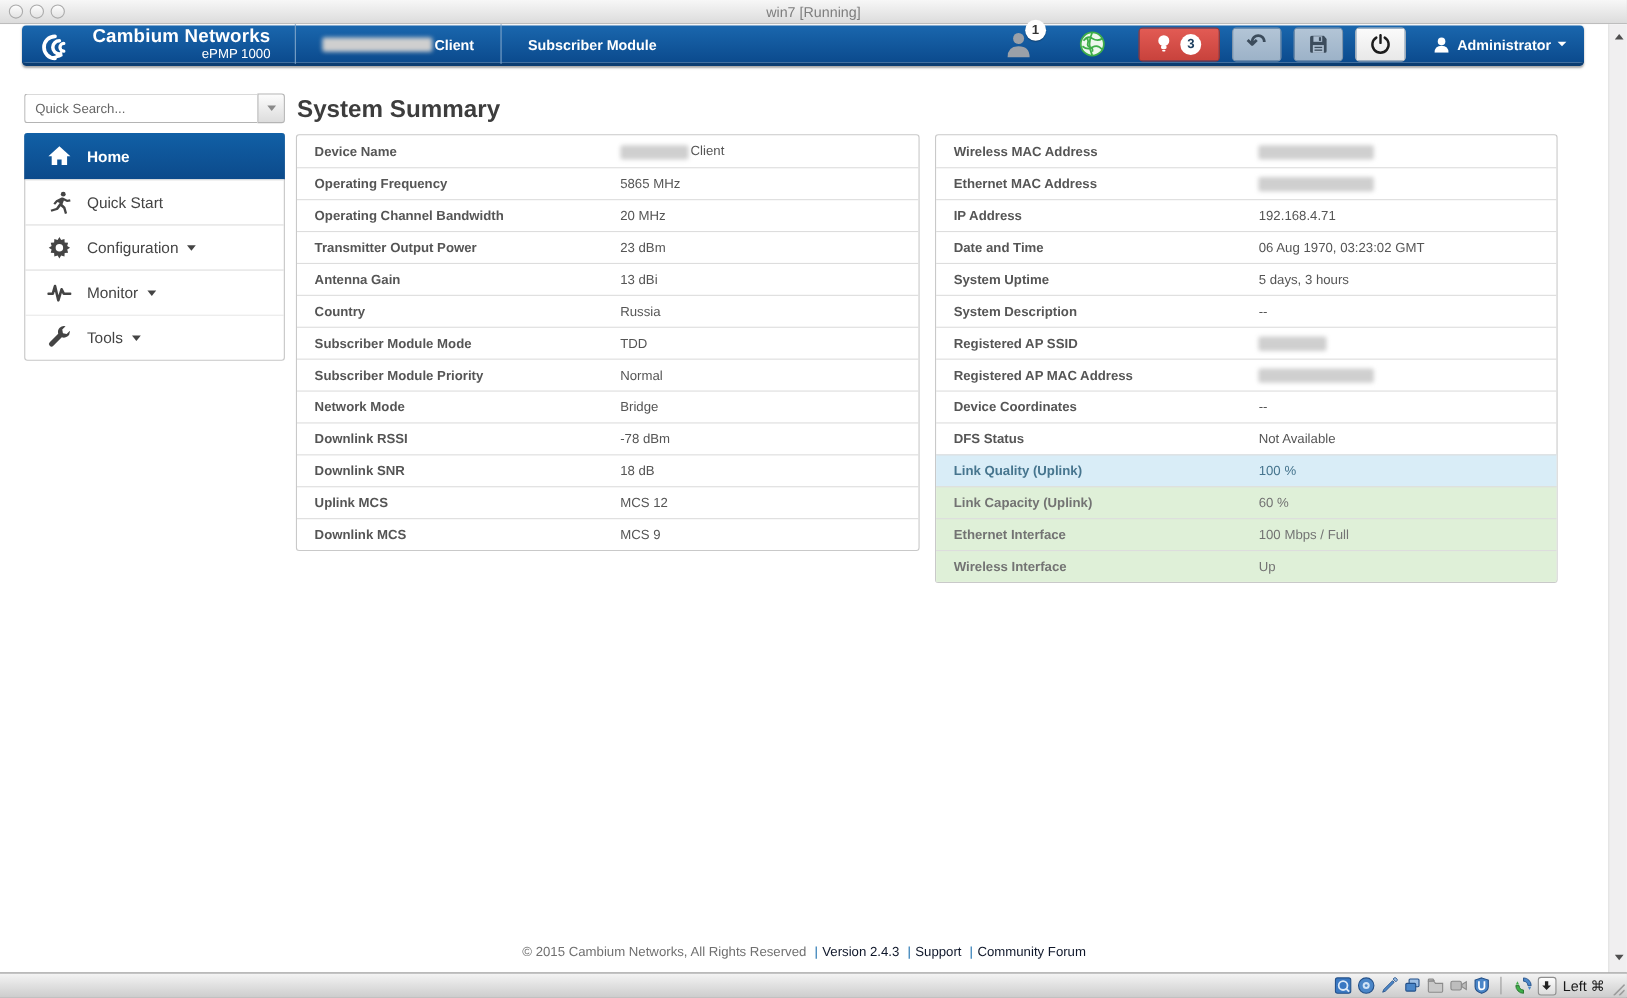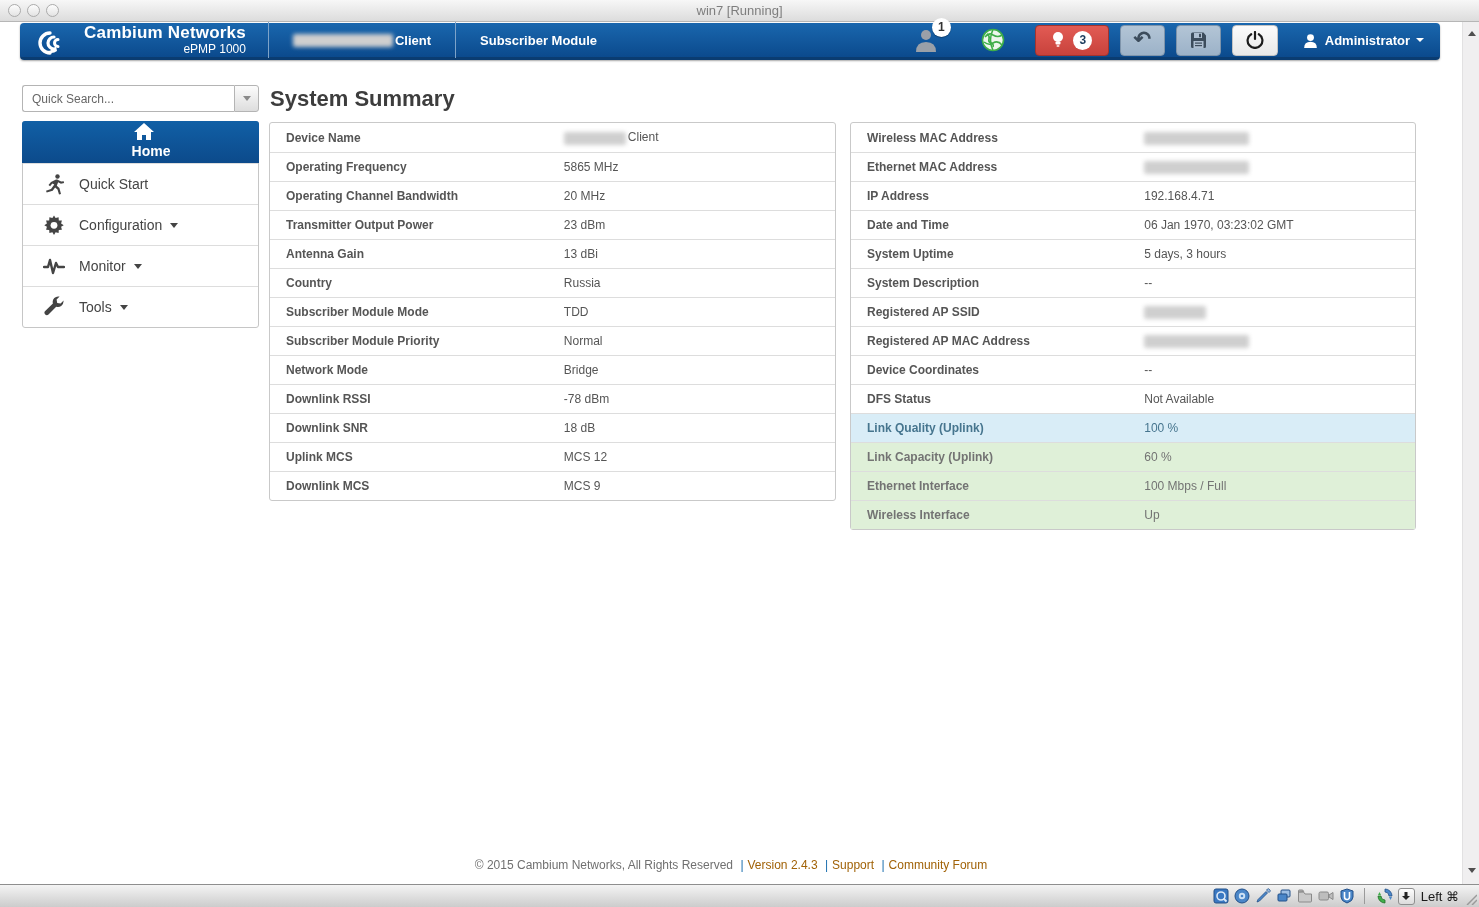--- a/index.html
+++ b/index.html
@@ -72,21 +72,21 @@
   .search-btn { width:25px; border:1px solid #b4b4b4; border-radius:0 3px 3px 0;
     background:linear-gradient(#fcfcfc,#dddddd); cursor:pointer; }
   .caret-g { width:0; height:0; border-left:4px solid transparent; margin:0 auto;
     border-right:4px solid transparent; border-top:5px solid #8a8a8a; }
   .menu { margin-top:9px; border:1px solid #c6c6c6; border-radius:3px; background:#fff; }
   .menu-item { display:flex; align-items:center; height:41px; padding-left:20px;
     border-top:1px solid #ddd; cursor:pointer; color:#444; }
   .menu-item:first-child { border-top:none; border-radius:3px 3px 0 0; }
   .menu-item:last-child { border-radius:0 0 3px 3px;align-items:center; }
   .menu-item.active { background:linear-gradient(#1160a6,#0c4a8b); color:#fff;
-    margin:-1px -1px 0 -1px; padding-left:21px; height:42px; border-top:none;flex-direction:column; }
+    margin:-1px -1px 0 -1px; padding-left:21px; height:42px; border-top:none; }
   .menu-icon { width:22px; height:22px; margin-right:14px; flex:0 0 22px; }
   .menu-label { font-size:14px; }
   .menu-item.active .menu-label { font-weight:bold; }
   .caret-d { width:0; height:0; border-left:4px solid transparent; margin-left:8px;
     border-right:4px solid transparent; border-top:5px solid #444; }
 
   
   .page-title { position:absolute; left:270px; top:64px; font-size:22px; color:#3d3d3d;
     font-weight:bold; }
   .kv-table { position:absolute; top:100px; border:1px solid #c9c9c9; border-radius:3px;
@@ -96,21 +96,21 @@
   .kv-row { display:flex; height:29px; align-items:center; border-top:1px solid #ddd; }
   .kv-row:first-child { border-top:none; }
   .kv-label { width:52%; padding-left:16px;font-weight:bold; }
   .kv-value { flex:1; }
   .kv-row.info { background:#d9edf7; color:#46758e; }
   .kv-row.success { background:#dff0d8; color:#737373; }
 
   
   .footer { position:absolute; left:0; width:1462px; top:836px; text-align:center;
     font-size:12px; color:#707070; }
-  .footer a { color:#a16207; text-decoration:none; cursor:pointer; }
+  .footer a { color:#0f172a; text-decoration:none; cursor:pointer; }
   .pipe { color:#1a6eae; margin:0 4px; }
 
   
   .statusbar { position:absolute; left:0; bottom:0; width:100%; height:23px;
     background:linear-gradient(#f4f4f4,#cccccc); border-top:1px solid #8e8e8e;
     display:flex; align-items:center; justify-content:flex-end; padding-right:20px; }
   .st-icon { width:16px; height:16px; margin-left:5px; }
   .st-sep { width:1px; height:16px; background:#9a9a9a; margin:0 7px 0 9px; }
   .hostkey-btn { width:17px; height:17px; margin-left:5px; border:1px solid #8f8f8f;
     border-radius:3px; background:linear-gradient(#fdfdfd,#dcdcdc);
@@ -317,21 +317,21 @@
         <div class="kv-row">
           <span class="kv-label">Ethernet MAC Address</span>
           <span class="kv-value"><span class="blurbox" style="width: 105px;"></span></span>
         </div>
         <div class="kv-row">
           <span class="kv-label">IP Address</span>
           <span class="kv-value">192.168.4.71</span>
         </div>
         <div class="kv-row">
           <span class="kv-label">Date and Time</span>
-          <span class="kv-value">06 Jan 1970, 03:23:02 GMT</span>
+          <span class="kv-value">06 Aug 1970, 03:23:02 GMT</span>
         </div>
         <div class="kv-row">
           <span class="kv-label">System Uptime</span>
           <span class="kv-value">5 days, 3 hours</span>
         </div>
         <div class="kv-row">
           <span class="kv-label">System Description</span>
           <span class="kv-value">--</span>
         </div>
         <div class="kv-row">

